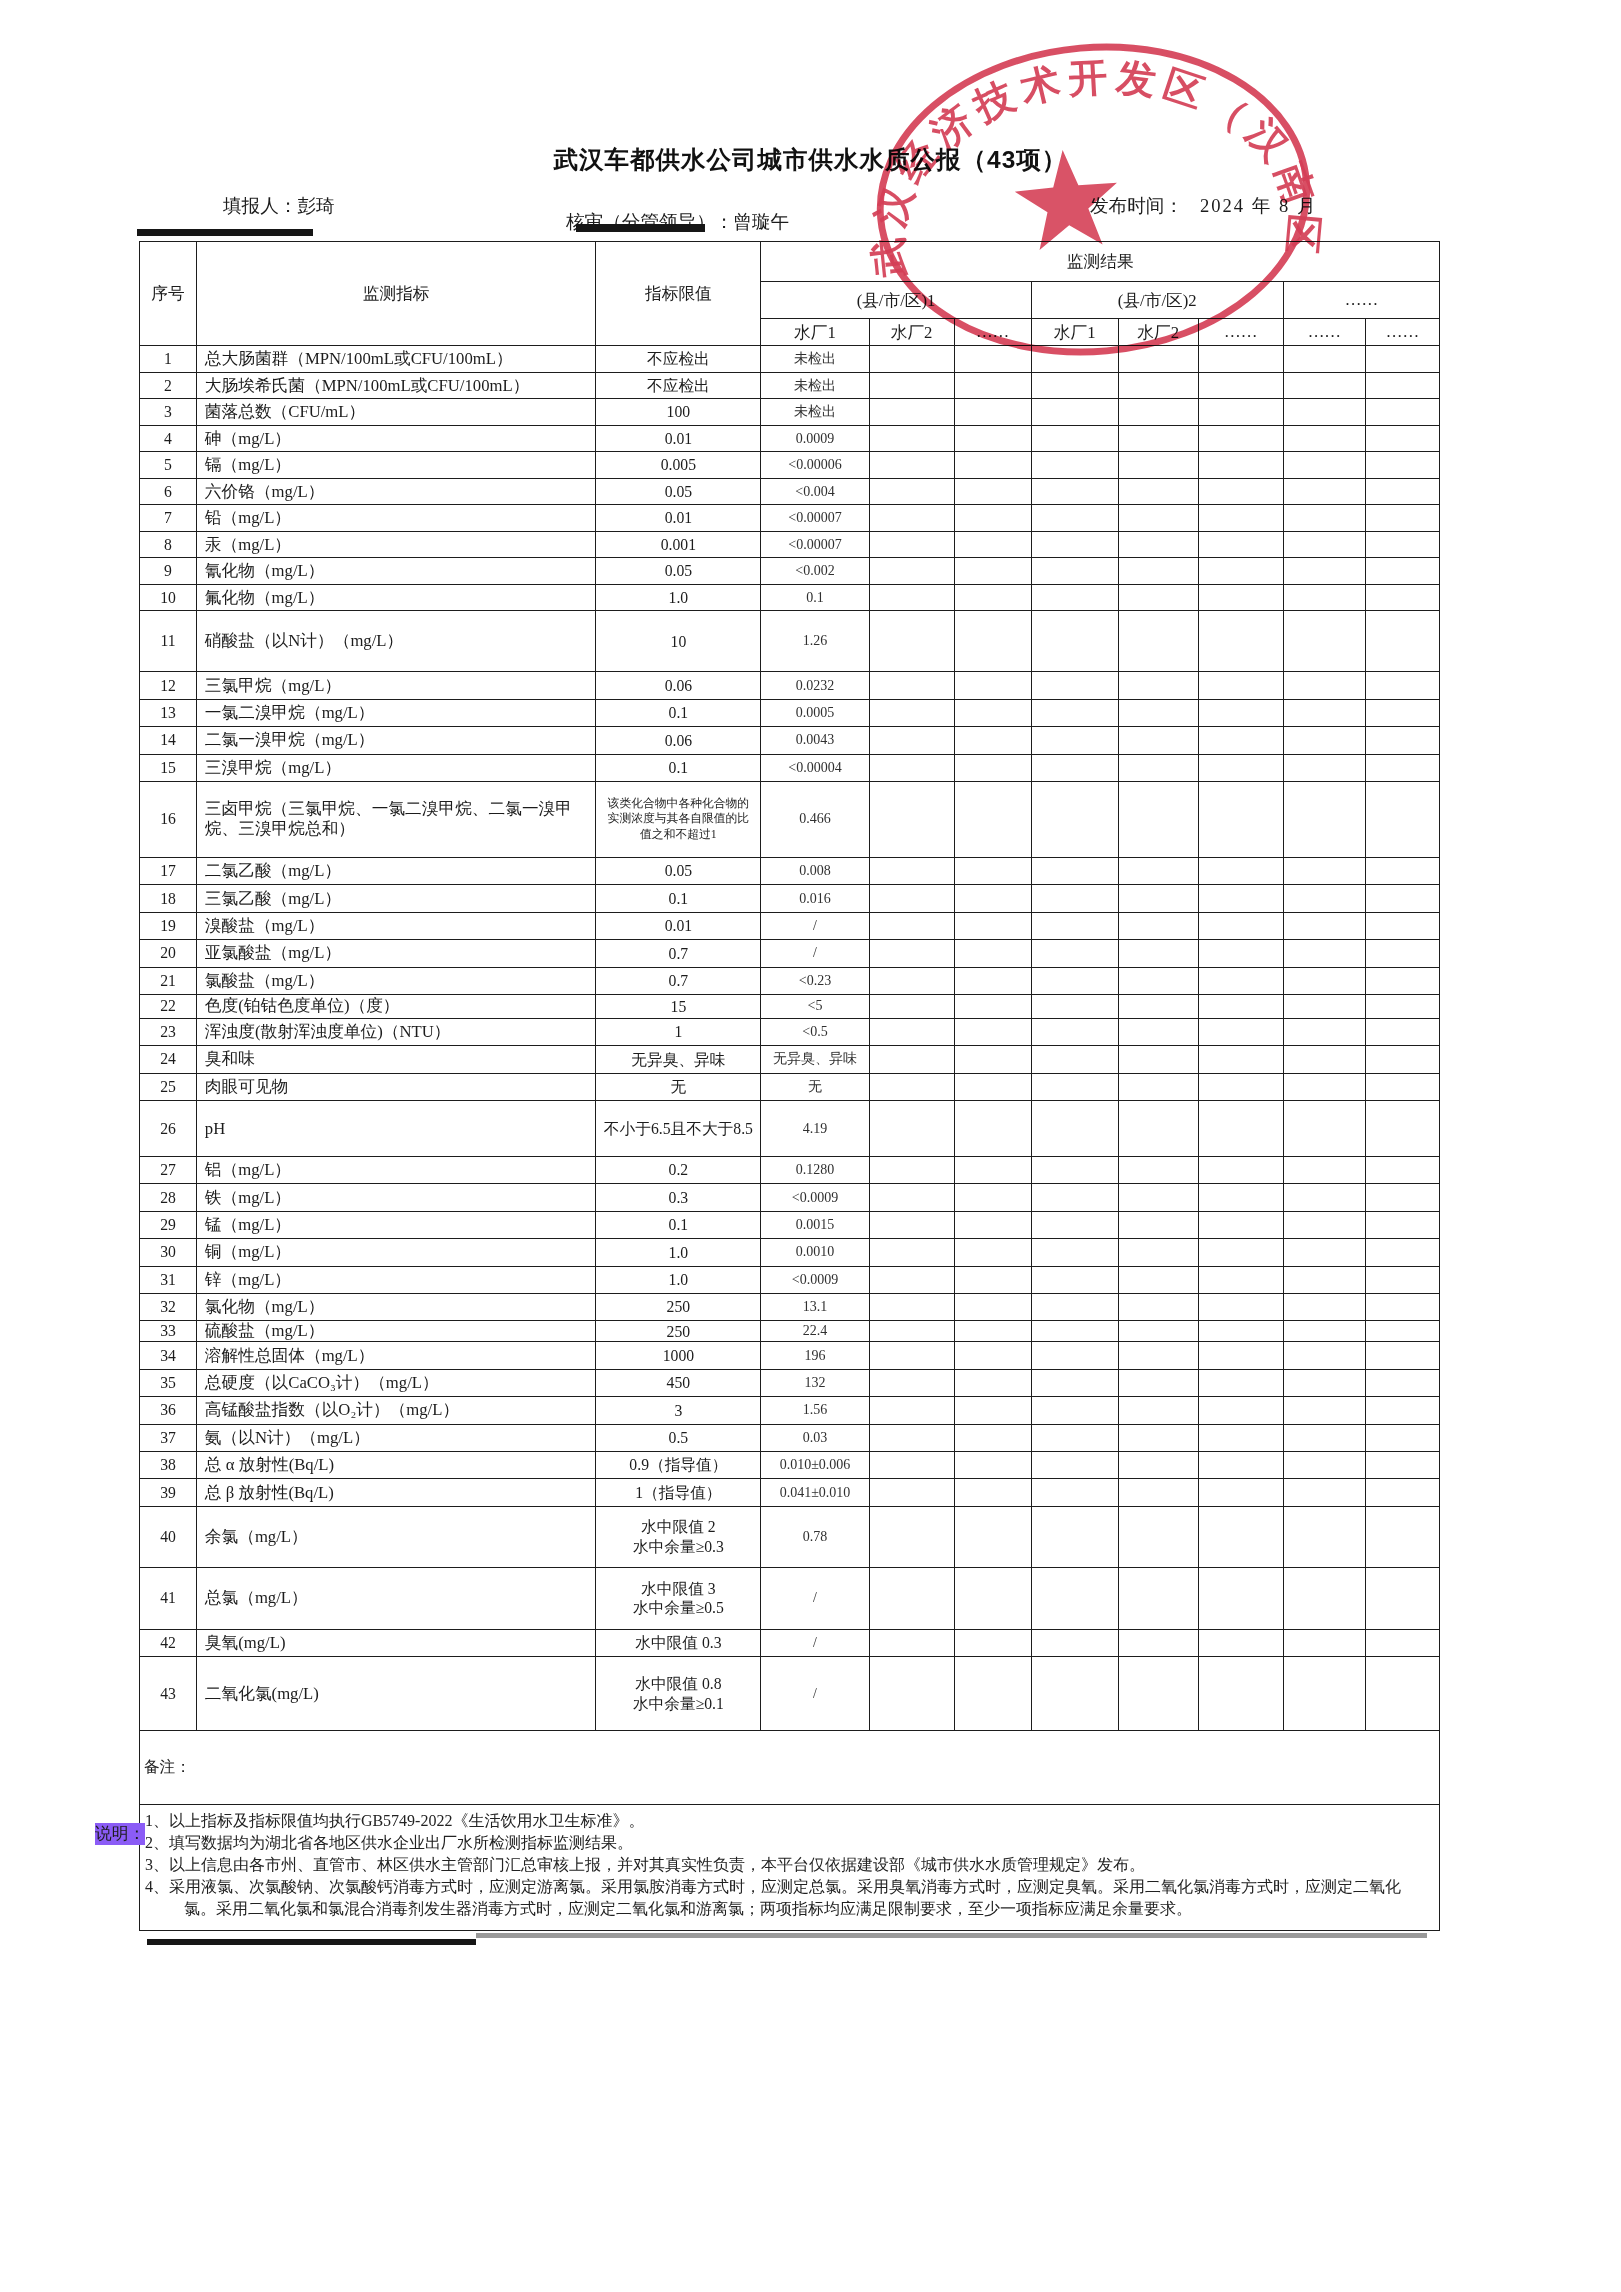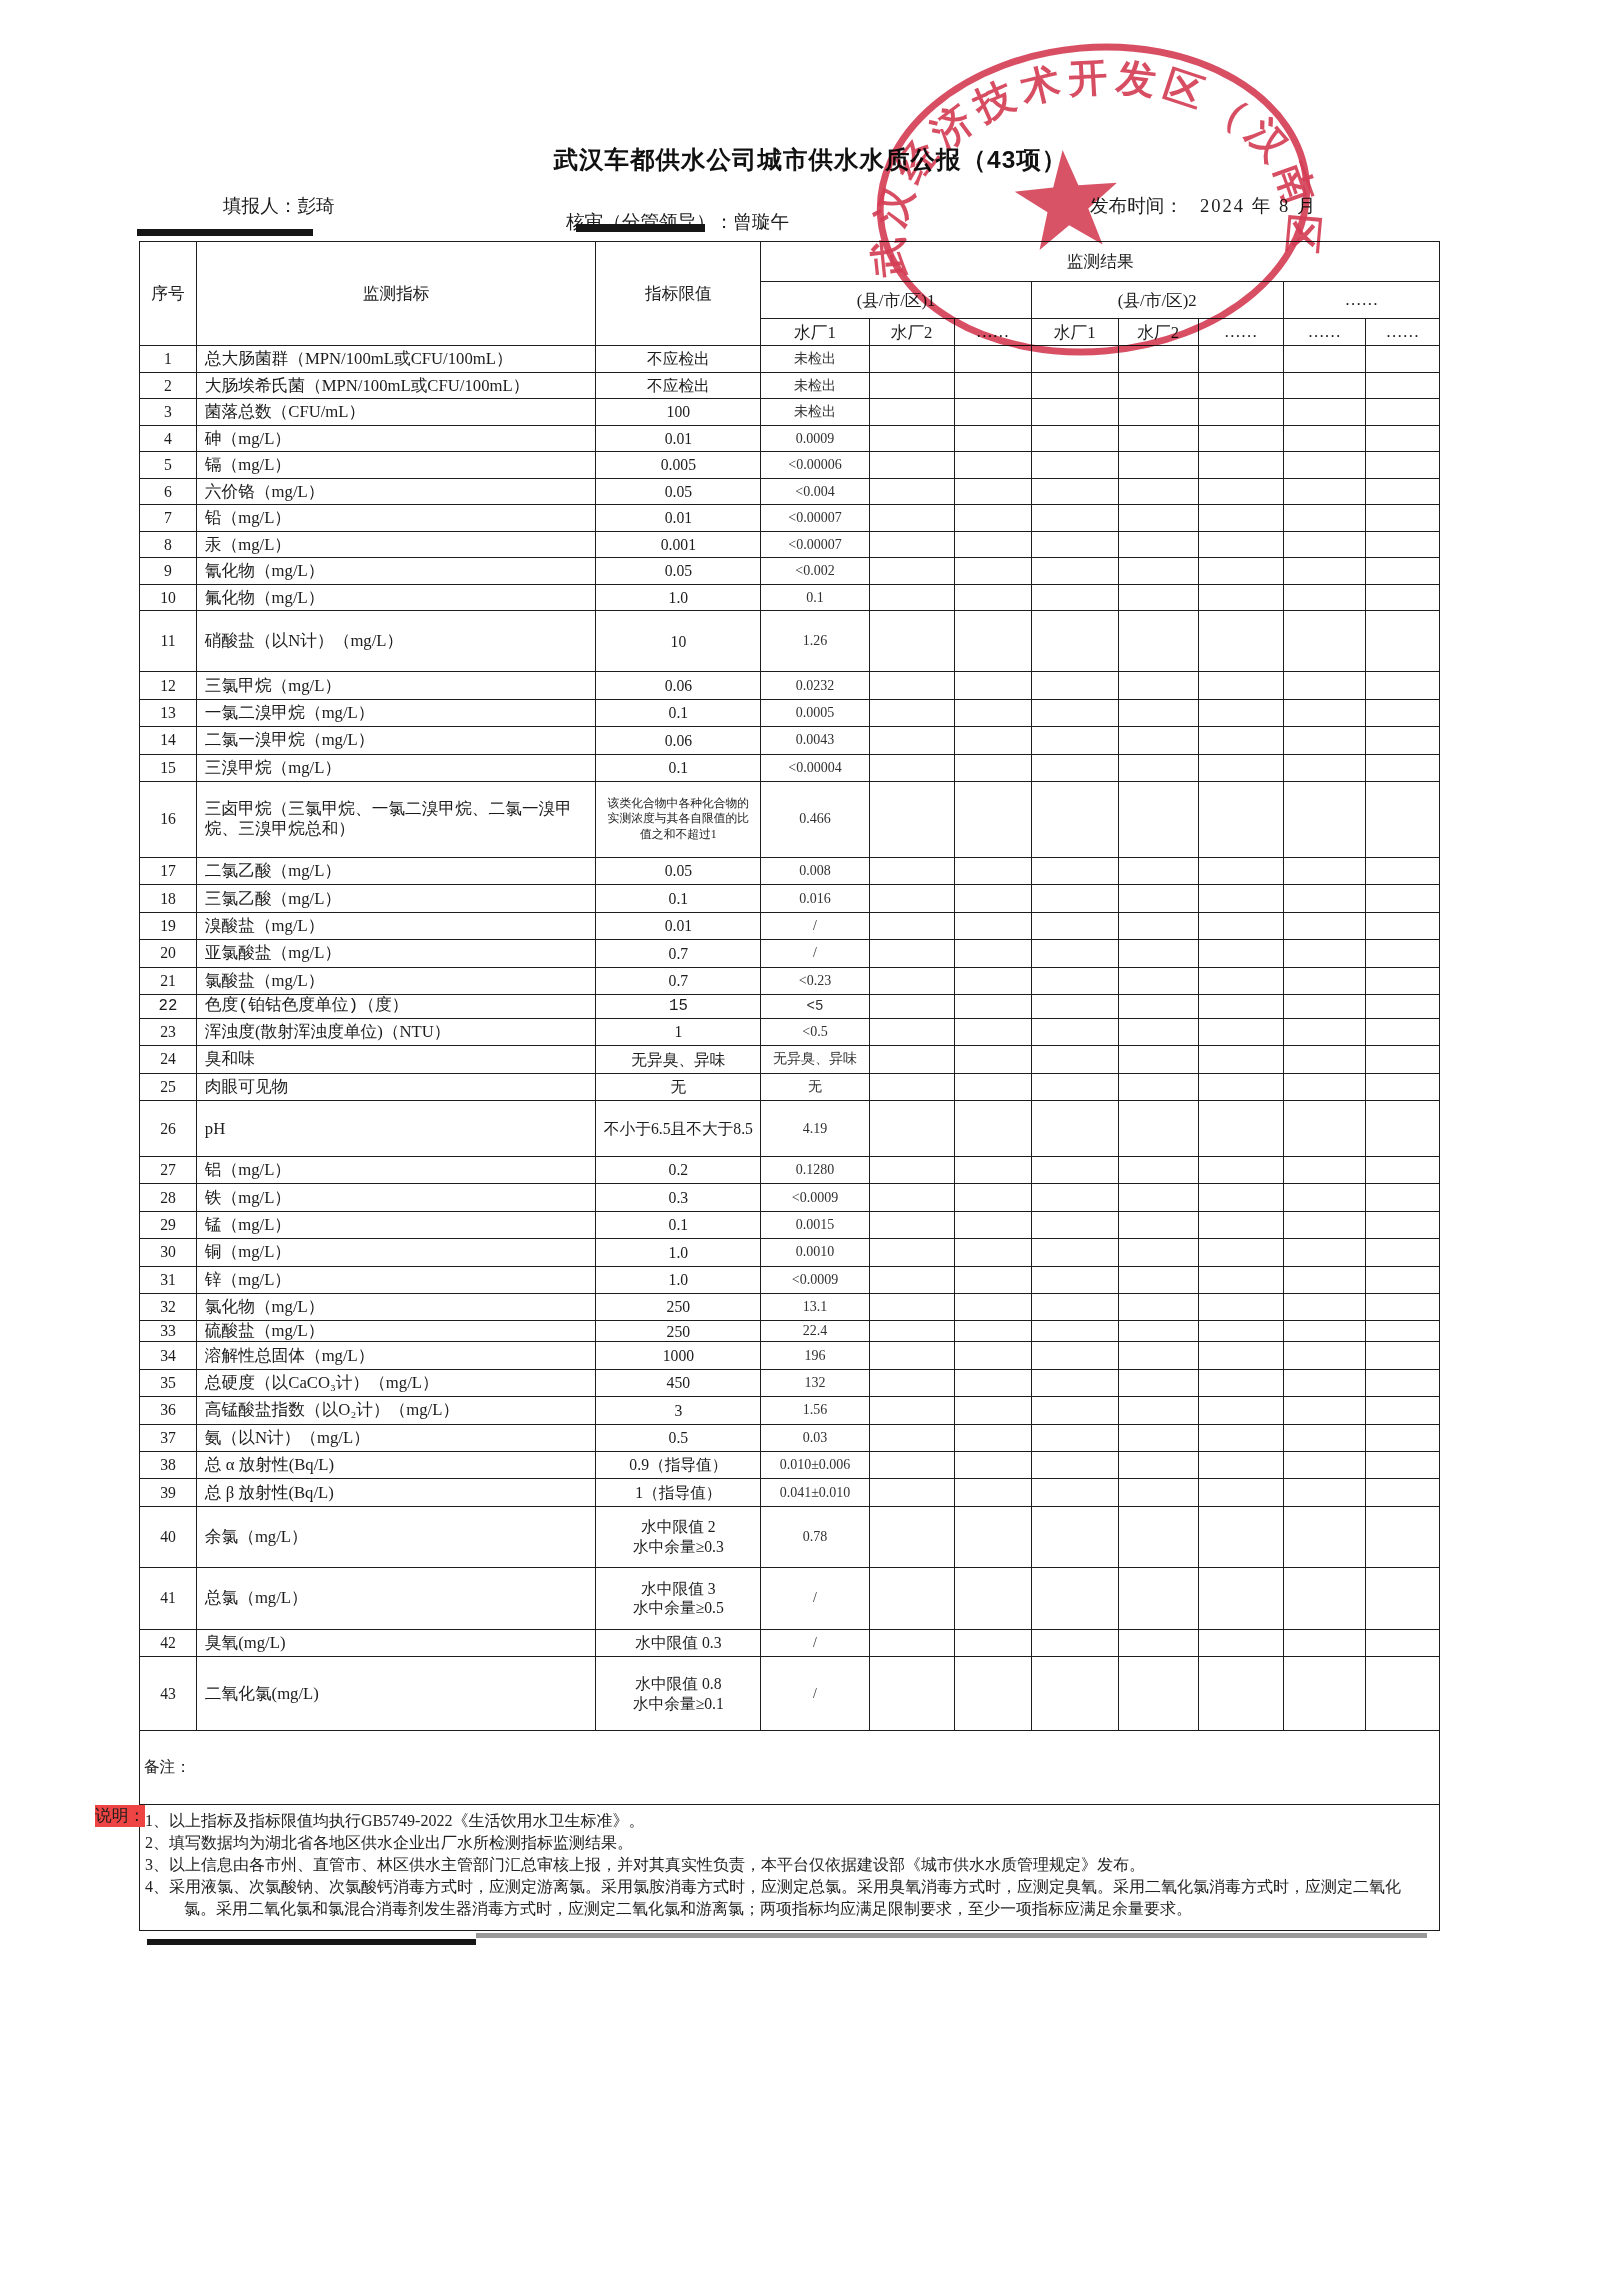--- a/index.html
+++ b/index.html
@@ -47,22 +47,22 @@
   .notes-box{
     position:relative;
     border-left:1.6px solid #1d1d1d;
     border-right:1.6px solid #1d1d1d;
     border-bottom:1.6px solid #1d1d1d;
     padding:4.9px 9.8px 7.8px 4.9px;
     min-height:112px;
     font-size:16px;line-height:1.32;color:#222;
   }
   .notes-label{
-    position:absolute;left:-45px;top:0;font-size:16.7px;color:#1c1c1c;
-    background:#ef4444;
+    position:absolute;left:-45px;top:18px;font-size:16.7px;color:#1c1c1c;
+    background:#8b5cf6;
   }
   .note-item{padding-left:39px;text-indent:-39px;margin:0 0 1px 0;}
 
   .smudge{position:absolute;background:#161616;}
   .smudge.gray{background:#999;}
 
   .stamp{
     position:absolute;left:861px;top:27.4px;width:465px;height:345px;
     transform:rotate(-5deg);
     mix-blend-mode:multiply;opacity:.9;
@@ -392,21 +392,21 @@
             <td class="c-limit">0.7</td>
             <td class="c-res">&lt;0.23</td>
             <td class="c-res"></td>
             <td class="c-res"></td>
             <td class="c-res"></td>
             <td class="c-res"></td>
             <td class="c-res"></td>
             <td class="c-res"></td>
             <td class="c-res"></td>
           </tr>
-          <tr style="height: 24px; font-family: Liberation Mono, monospace;">
+          <tr style="height: 24px;">
             <td class="c-seq">22</td>
             <td class="c-name">色度(铂钴色度单位)（度）</td>
             <td class="c-limit">15</td>
             <td class="c-res">&lt;5</td>
             <td class="c-res"></td>
             <td class="c-res"></td>
             <td class="c-res"></td>
             <td class="c-res"></td>
             <td class="c-res"></td>
             <td class="c-res"></td>

